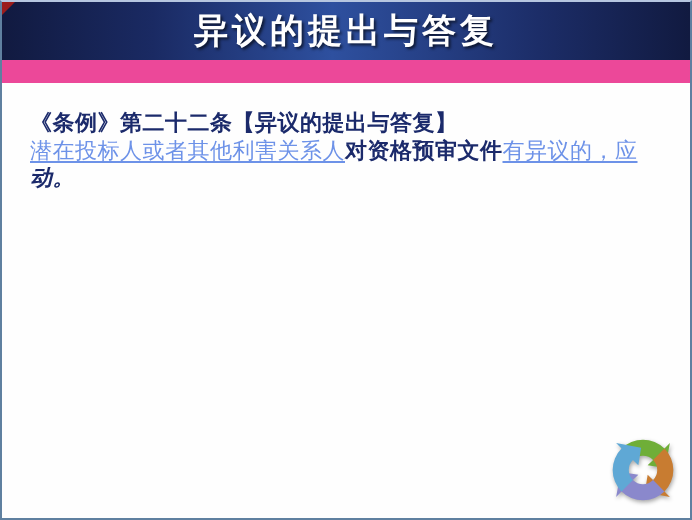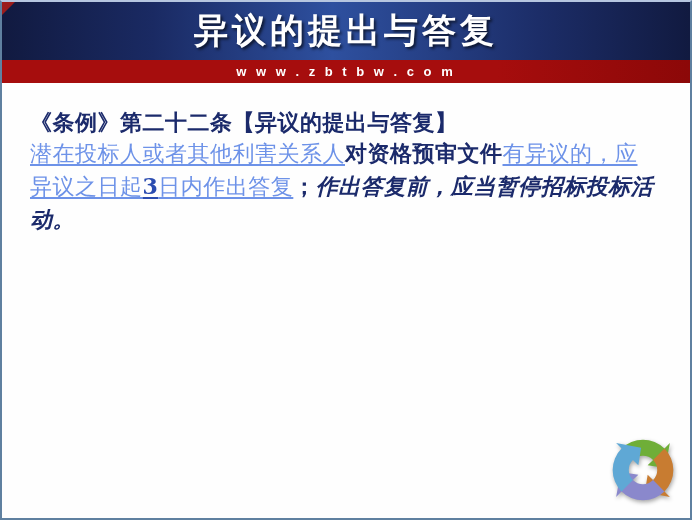--- a/index.html
+++ b/index.html
@@ -51,21 +51,21 @@
     background:#fefefe;
     padding:24px 11px 0 28px;
   }
   .heading{
     color:var(--heading-text);
     font-weight:bold;
     font-size:22px;
     line-height:30px;
     letter-spacing:0.5px;
   }
-  .paragraph{font-size:22px;line-height:32px;letter-spacing:0.5px;}
+  .paragraph{font-size:22px;line-height:27px;letter-spacing:0.5px;}
   .tline{white-space:nowrap;}
   .seg-link{
     color:var(--link-text);
     text-decoration:underline;
     text-decoration-thickness:1.5px;
     text-underline-offset:3px;
   }
   .seg-strong{color:var(--heading-text);font-weight:bold;}
   .seg-num{
     color:var(--number-text);font-weight:bold;
@@ -87,29 +87,25 @@
 </head>
 <body>
 
 <div class="slide">
   <div class="corner"></div>
 
   <div class="header">
     <div class="title">异议的提出与答复</div>
   </div>
 
-  <div class="redbar">
-    <span class="url">w w w . z b t b w . c o m</span>
-  </div>
 
   <div class="body">
     <div class="heading">《条例》第二十二条【异议的提出与答复】</div>
     <div class="paragraph">
         <div class="tline"><span class="seg-link">潜在投标人或者其他利害关系人</span><span class="seg-strong">对资格预审文件</span><span class="seg-link">有异议的，应</span></div>
-        <div class="tline"><span class="seg-link">异议之日起</span><span class="seg-num">3</span><span class="seg-link">日内作出答复</span><span class="seg-strong">；</span><span class="seg-em">作出答复前，应当暂停招标投标活</span></div>
         <div class="tline"><span class="seg-em">动。</span></div>
       </div>
   </div>
 
   <svg class="cycle" viewBox="0 0 80 80" xmlns="http://www.w3.org/2000/svg">
     <g>
       <path class="arrow-green" d="M17.4,17.4 A32,32 0 0 1 62.6,17.4 L68.3,11.7 L63.4,38 L44.9,35.1 L50.6,29.4 A15,15 0 0 0 29.4,29.4 Z"></path>
     </g>
     <g transform="rotate(90 40 40)">
       <path class="arrow-orange" d="M17.4,17.4 A32,32 0 0 1 62.6,17.4 L68.3,11.7 L63.4,38 L44.9,35.1 L50.6,29.4 A15,15 0 0 0 29.4,29.4 Z"></path>

